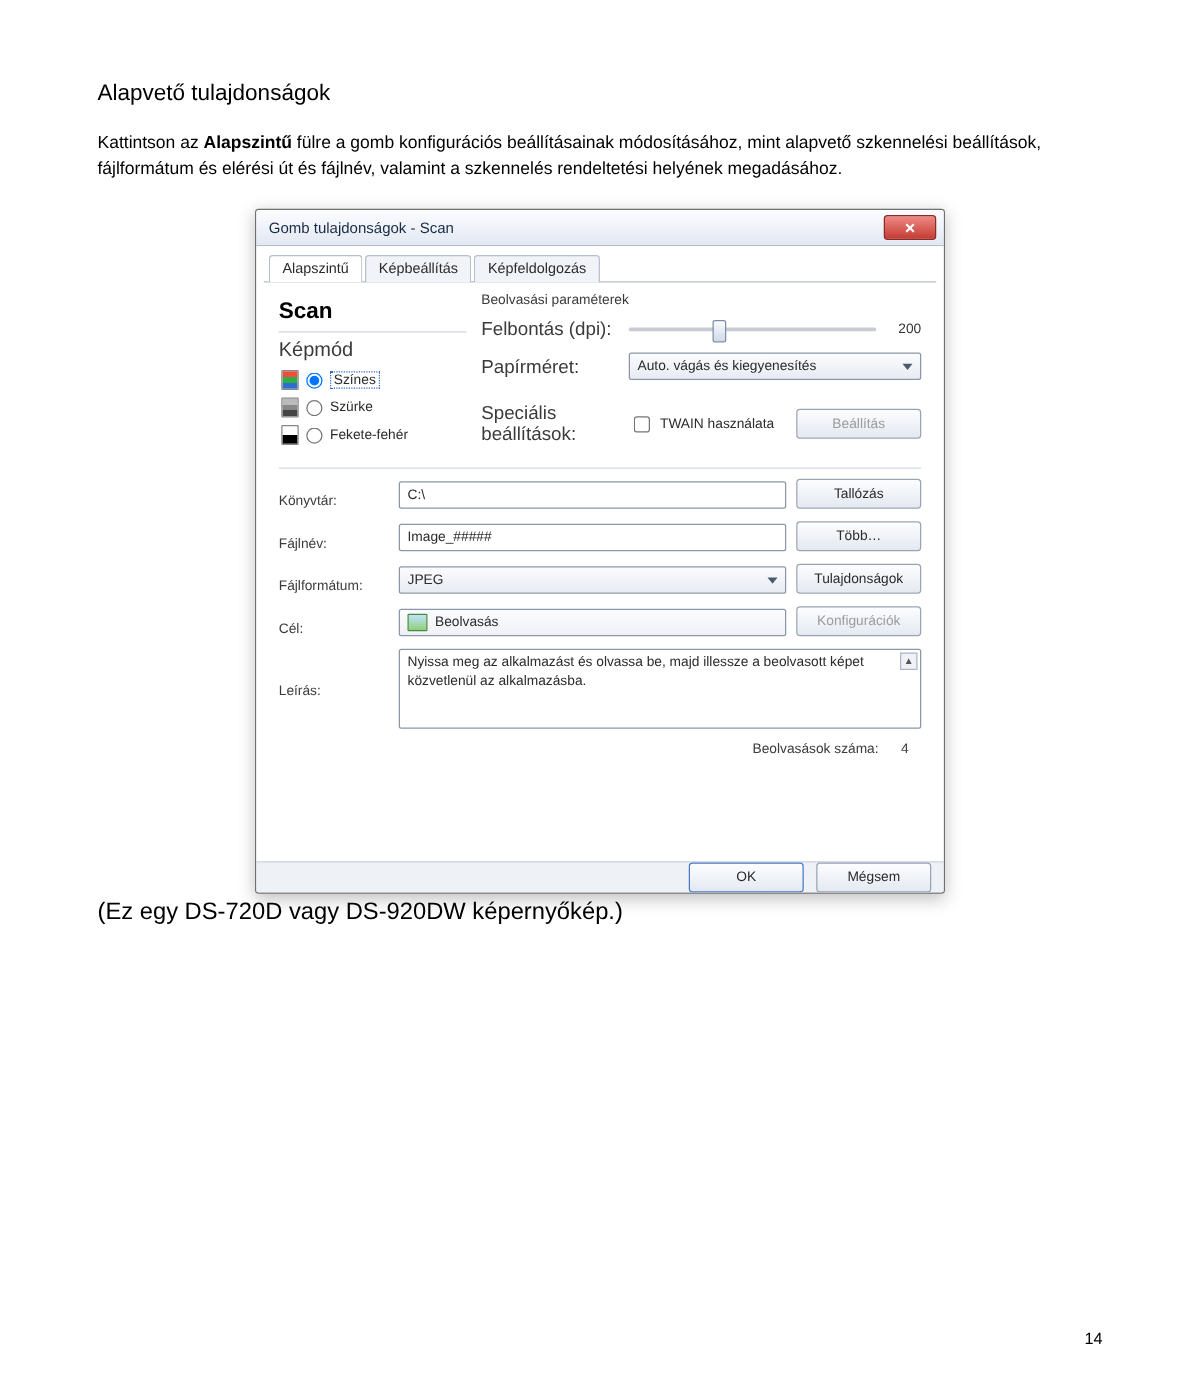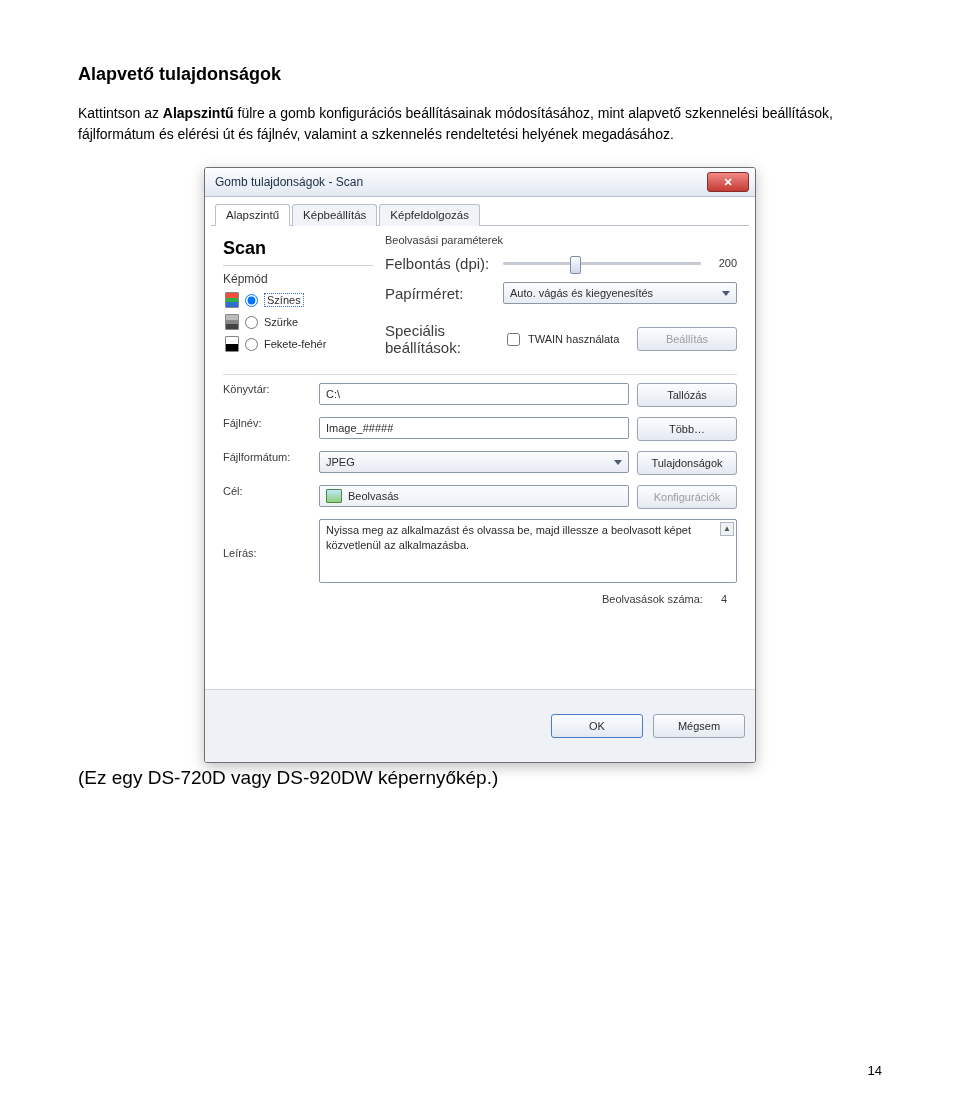--- a/index.html
+++ b/index.html
@@ -1,33 +1,33 @@
 <!DOCTYPE html>
 <html><head>
 <meta charset="utf-8">
 <style>
   html,body{margin:0;padding:0;background:#fff;font-family:Arial,Helvetica,sans-serif;color:#000;font-size:14px}
   .page{width:960px;height:1108px;position:relative;box-sizing:border-box;padding:64px 78px 0 78px}
-  .page-title{font-weight:bold;font-size:18px;margin:0 0 18px 0}
+  .page-title{font-weight:normal;font-size:18px;margin:0 0 18px 0}
   .intro{font-size:14px;line-height:1.5;margin:0 0 22px 0}
   .intro b{font-weight:bold}
   .dialog{width:550px;margin:0 auto;border:1px solid #707070;background:#f3f5f8;border-radius:3px;box-shadow:0 4px 14px rgba(0,0,0,0.25);overflow:hidden}
   .titlebar{height:28px;background:linear-gradient(to bottom,#fcfdff,#e2e8f2);border-bottom:1px solid #b5bdc9;display:flex;align-items:center;justify-content:space-between;padding:0 6px 0 10px;font-size:12px}
   .titlebar-text{color:#1b2b45}
   .close-btn{width:40px;height:18px;border:1px solid #8a2b2b;border-radius:3px;background:linear-gradient(to bottom,#f08a86,#c33b32);display:flex;align-items:center;justify-content:center;color:#fff;font-size:11px;font-weight:bold}
   .dialog-body{background:#fff;padding:6px 6px 10px 6px}
   .tabs-row{display:flex;gap:2px;border-bottom:1px solid #b8bfc9;padding-left:4px}
   .tab{padding:4px 10px;font-size:11.5px;border:1px solid #b8bfc9;border-bottom:none;border-radius:3px 3px 0 0;background:#f0f3f7;color:#2b2b2b;position:relative;top:1px}
   .tab.active{background:#fff;font-weight:normal;border-bottom:1px solid #fff}
   .content{padding:8px 12px 4px 12px;font-size:11.5px;color:#2b2b2b}
   .profile-name{font:bold 18px Arial;color:#000;border-bottom:1px solid #cfd4dd;padding:4px 0 6px 0;margin-bottom:6px}
   .two-col{display:flex;gap:12px}
   .left-col{width:150px}
   .right-col{flex:1}
-  .sec-label{font-size:12px;color:#3b3b3b;margin:4px 0 6px 0}
+  .sec-label{font-size:16px;color:#3b3b3b;margin:4px 0 6px 0}
   .image-modes{display:flex;flex-direction:column;gap:6px;padding-left:2px}
   .mode-row{display:flex;align-items:center;gap:6px}
   .mode-icon{width:12px;height:14px;border:1px solid #888;border-radius:1px}
   .ico-color{background:linear-gradient(to bottom,#f04d3a 33%,#2fae47 33% 66%,#2d6fd1 66%)}
   .ico-gray{background:linear-gradient(to bottom,#bbb 33%,#888 33% 66%,#444 66%)}
   .ico-bw{background:linear-gradient(to bottom,#fff 50%,#000 50%)}
   .mode-label{font-size:11px}
   .mode-label.focused{border:1px dotted #3a6ec8;padding:0 2px}
   input[type=radio]{margin:0}
   .section-title{font-size:11px;color:#3b3b3b;margin-bottom:8px}
@@ -36,29 +36,29 @@
   .slider{flex:1;height:18px;position:relative}
   .slider-track{position:absolute;top:8px;left:0;right:0;height:3px;background:#c6cbd4;border-radius:2px}
   .slider-thumb{position:absolute;top:2px;left:34%;width:9px;height:16px;background:linear-gradient(to bottom,#fafcff,#cfd9e8);border:1px solid #7f8da3;border-radius:2px}
   .slider-val{width:36px;text-align:right;font-size:11px;color:#333}
   .select{flex:1;height:20px;border:1px solid #8b96a7;border-radius:2px;background:linear-gradient(to bottom,#fbfcfe,#e7ebf2);display:flex;align-items:center;justify-content:space-between;padding:0 6px;font-size:11px;color:#2b2b2b}
   .select .caret{width:0;height:0;border-left:4px solid transparent;border-right:4px solid transparent;border-top:5px solid #4b5a71}
   .chk{display:flex;align-items:center;gap:5px;font-size:11px}
   .btn{height:22px;border:1px solid #9aa3b2;border-radius:3px;background:linear-gradient(to bottom,#fcfdff,#e4e9f1);font-size:11px;color:#2b2b2b;padding:0 10px;display:inline-flex;align-items:center;justify-content:center;min-width:78px}
   .btn.disabled{color:#9c9c9c}
   .hr{border:none;border-top:1px solid #d4d9e1;margin:8px 0}
-  .fl-row{display:flex;align-items:flex-start;margin-bottom:10px;gap:8px}
+  .fl-row{display:flex;align-items:flex-end;margin-bottom:10px;gap:8px}
   .fl-label{width:88px;font-size:11px;color:#3b3b3b}
   .tinput{flex:1;height:20px;border:1px solid #8b96a7;border-radius:2px;background:#fff;padding:0 6px;font-size:11px;display:flex;align-items:center;color:#2b2b2b}
   .dest-box{flex:1;height:20px;border:1px solid #8b96a7;border-radius:2px;background:linear-gradient(to bottom,#fbfcfe,#eef1f6);display:flex;align-items:center;gap:6px;padding:0 6px;font-size:11px}
   .dest-ico{width:14px;height:12px;border:1px solid #4a8a3c;border-radius:1px;background:linear-gradient(to bottom,#bfe4ff,#8fd07a)}
   .desc-box{flex:1;height:56px;border:1px solid #8b96a7;border-radius:2px;background:#fff;padding:3px 6px;font-size:11px;line-height:1.35;color:#2b2b2b;position:relative}
   .scroll-up{position:absolute;right:2px;top:2px;width:12px;height:12px;border:1px solid #aeb7c5;background:#eef1f6;font-size:8px;display:flex;align-items:center;justify-content:center;color:#555}
   .count-row{display:flex;align-items:center;justify-content:flex-end;gap:18px;font-size:11px;color:#3b3b3b;margin-top:8px;padding-right:10px}
-  .footer-bar{background:#eef1f6;border-top:1px solid #cfd4dd;padding:24px 10px;display:flex;justify-content:flex-end;gap:10px}
+  .footer-bar{background:#eef1f6;border-top:1px solid #cfd4dd;padding:0 10px;display:flex;justify-content:flex-end;gap:10px}
   .caption{text-align:left;font-size:19px;margin-top:4px}
   .page-num{position:absolute;right:78px;bottom:30px;font-size:13px}
 </style>
 </head>
 <body>
 
 <div class="page">
   <h2 class="page-title">Alapvető tulajdonságok</h2>
   <p class="intro">
     <span>Kattintson az </span><b>Alapszintű</b><span> fülre a gomb konfigurációs beállításainak módosításához, mint alapvető szkennelési beállítások, fájlformátum és elérési út és fájlnév, valamint a szkennelés rendeltetési helyének megadásához.</span>

